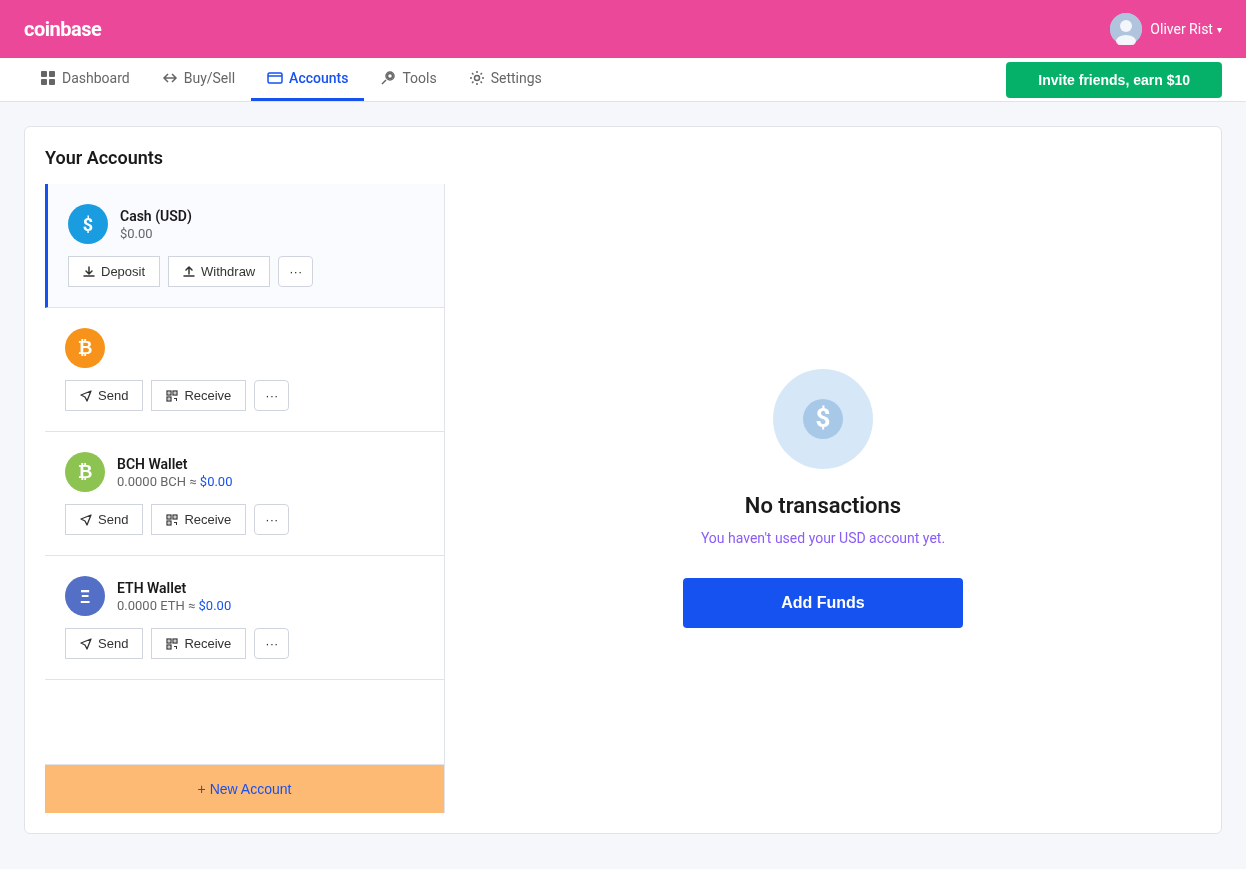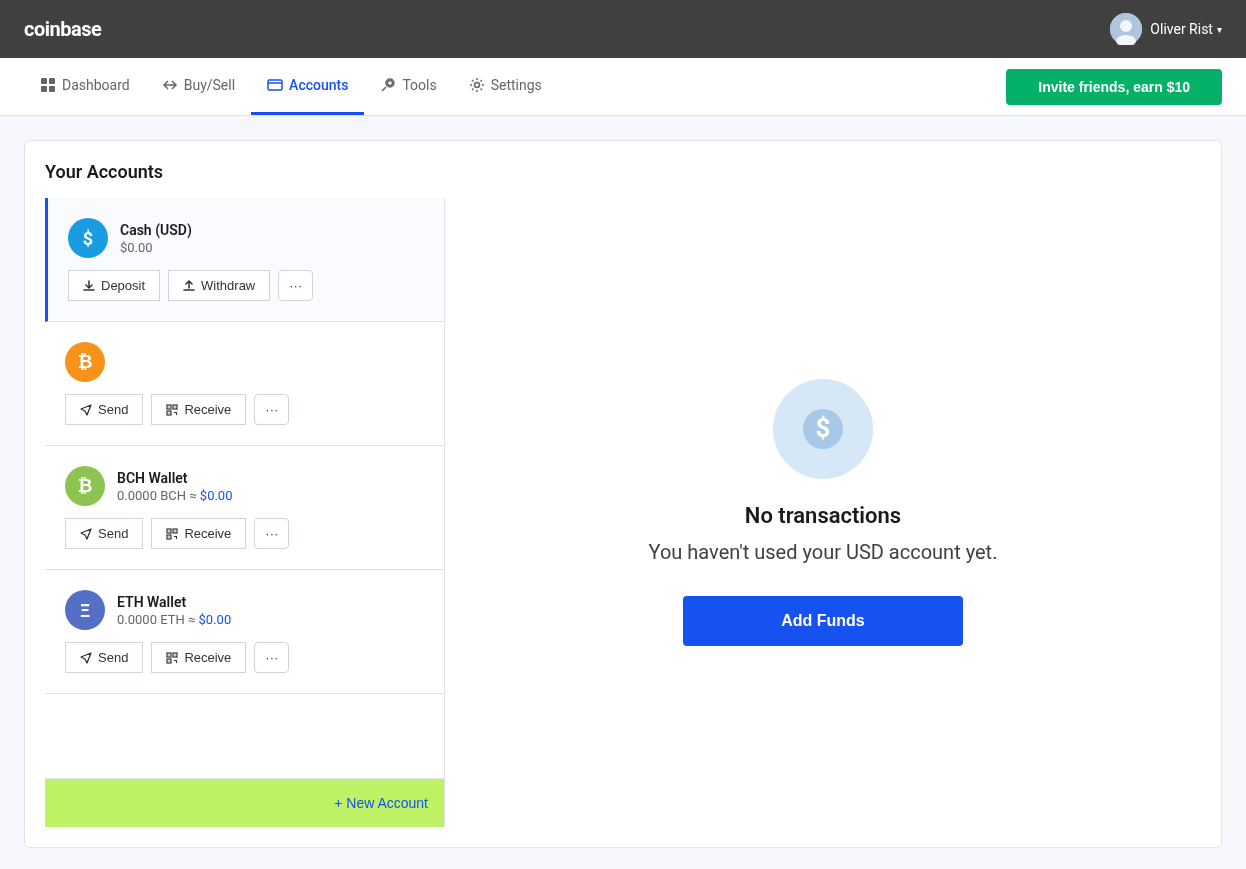--- a/index.html
+++ b/index.html
@@ -1,20 +1,20 @@
 <!DOCTYPE html>
 <html><head>
   <meta charset="utf-8">
   <style>
     * { box-sizing: border-box; margin: 0; padding: 0; }
     body { font-family: -apple-system, BlinkMacSystemFont, 'Segoe UI', Roboto, sans-serif; background: #f5f7fa; }
 
     
     .header {
-      background: #404040;
+      background: #ec4899;
       height: 58px;
       display: flex;
       align-items: center;
       justify-content: space-between;
       padding: 0 24px;
     }
     .header-left { display: flex; align-items: center; }
     .logo { color: white; font-size: 20px; font-weight: 700; letter-spacing: -0.5px; }
     .header-right { display: flex; align-items: center; gap: 8px; }
     .user-avatar {
@@ -27,21 +27,21 @@
     .chevron { font-size: 10px; }
 
     
     .navbar {
       background: white;
       border-bottom: 1px solid #e0e4ea;
       display: flex;
       align-items: center;
       justify-content: space-between;
       padding: 0 24px;
-      height: 58px;
+      height: 44px;
     }
     .nav-links { display: flex; align-items: center; gap: 0; height: 100%; }
     .nav-item {
       display: flex; align-items: center; gap: 6px;
       padding: 0 16px;
       height: 100%;
       font-size: 14px;
       color: #666;
       cursor: pointer;
       border-bottom: 3px solid transparent;
@@ -132,48 +132,48 @@
       background: white;
       font-size: 13px;
       color: #333;
       cursor: pointer;
     }
 
     
     .new-account-btn {
       width: 100%;
       padding: 16px;
-      background: #bef264;
+      background: #fdba74;
       border: none;
       border-top: 1px solid #e0e4ea;
       font-size: 14px;
       color: #1652f0;
       cursor: pointer;
-      text-align: right;
+      text-align: center;
     }
 
     
     .transaction-panel {
       flex: 1;
       display: flex;
       flex-direction: column;
       align-items: center;
       justify-content: center;
       padding: 40px;
       min-height: 580px;
     }
     .no-tx-icon {
       width: 100px; height: 100px; border-radius: 50%;
       background: #d6e8f7;
       display: flex; align-items: center; justify-content: center;
       margin-bottom: 24px;
     }
     .no-tx-icon svg { width: 50px; height: 50px; }
     .no-tx-title { font-size: 22px; font-weight: 600; color: #1a1a1a; margin-bottom: 12px; }
-    .no-tx-desc { font-size: 20px; color: #404040; margin-bottom: 32px; }
+    .no-tx-desc { font-size: 14px; color: #8b5cf6; margin-bottom: 32px; }
     .add-funds-btn {
       background: #1652f0;
       color: white;
       border: none;
       padding: 16px 0;
       width: 280px;
       border-radius: 4px;
       font-size: 16px;
       font-weight: 600;
       cursor: pointer;

